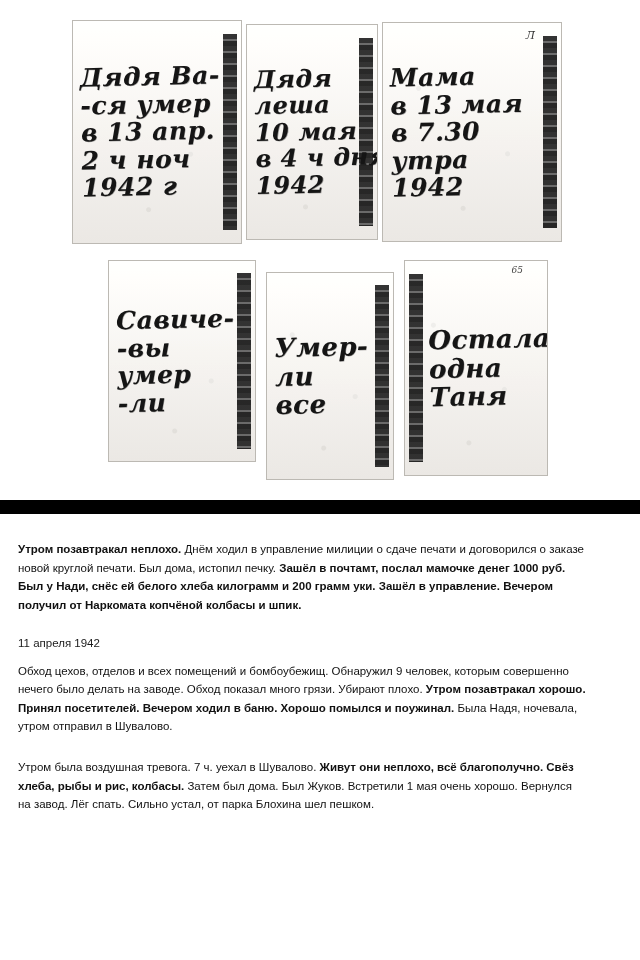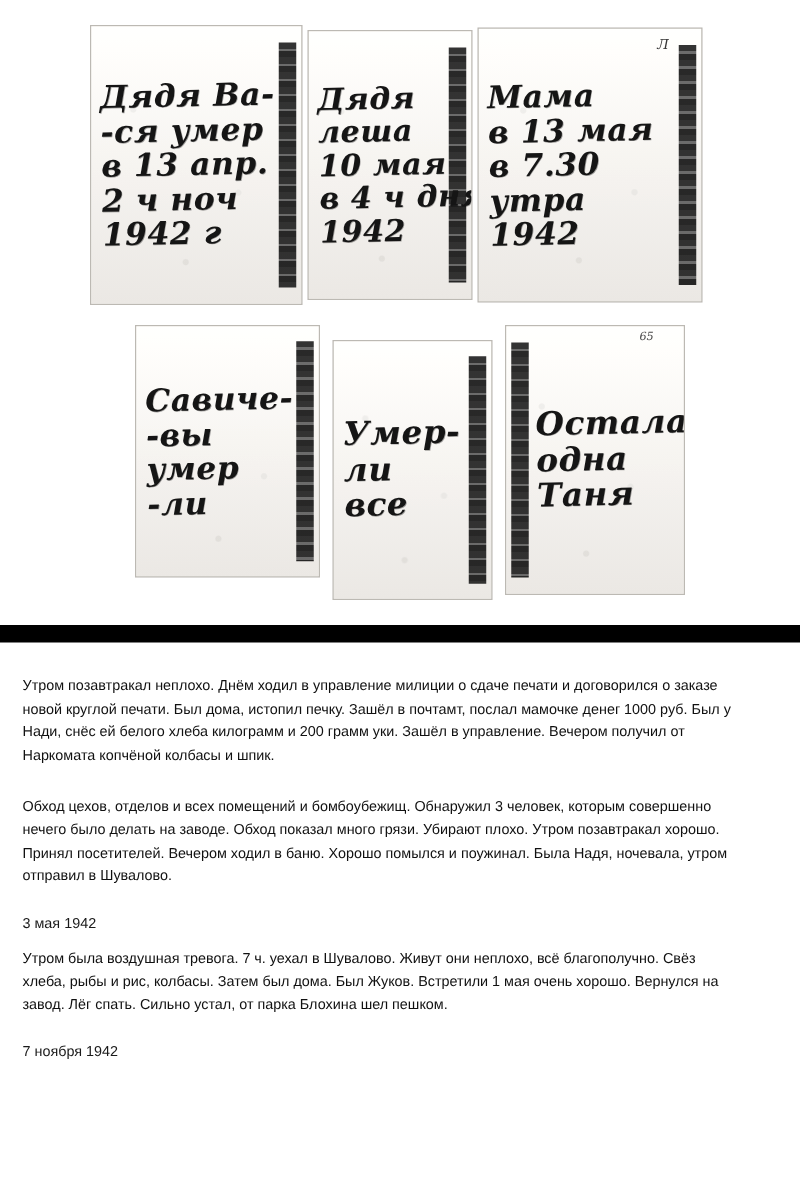--- a/index.html
+++ b/index.html
@@ -161,21 +161,21 @@
     color: #1a1a1a;
     margin-bottom: 13px;
     font-weight: 400;
   }
   .entry-body {
     font-size: 11.5px;
     line-height: 1.62;
     color: #111111;
     text-align: left;
   }
-  .entry-body b { font-weight: 400; }
+  .entry-body b { font-weight: 700; }
 </style>
 </head>
 <body>
 
 <div class="page">
 
   <div class="scan-area">
     <div class="scan-inner">
 
       <div class="row row-top">
@@ -259,26 +259,25 @@
 
   <div class="divider"></div>
 
   <div class="entries">
 
     <div class="entry">
       <div class="entry-body"><b>Утром позавтракал неплохо.</b><span> Днём ходил в управление милиции о сдаче печати и договорился о заказе новой круглой печати. Был дома, истопил печку. </span><b>Зашёл в почтамт, послал мамочке денег 1000 руб. Был у Нади, снёс ей белого хлеба килограмм и 200 грамм уки. Зашёл в управление. Вечером получил от Наркомата копчёной колбасы и шпик.</b></div>
     </div>
 
     <div class="entry">
-      <div class="entry-body"><span>Обход цехов, отделов и всех помещений и бомбоубежищ. Обнаружил 3 человек, которым совершенно нечего было делать на заводе. Обход показал много грязи. Убирают плохо. </span><b>Утром позавтракал хорошо. Принял посетителей. Вечером ходил в баню. Хорошо помылся и поужинал.</b><span> Была Надя, ночевала, утром отправил в Шувалово.</span></div>
-    </div>
-
-    <div class="entry">
-      <div class="entry-date">3 мая 1942</div>
+      <div class="entry-date">11 апреля 1942</div>
+      <div class="entry-body"><span>Обход цехов, отделов и всех помещений и бомбоубежищ. Обнаружил 9 человек, которым совершенно нечего было делать на заводе. Обход показал много грязи. Убирают плохо. </span><b>Утром позавтракал хорошо. Принял посетителей. Вечером ходил в баню. Хорошо помылся и поужинал.</b><span> Была Надя, ночевала, утром отправил в Шувалово.</span></div>
+    </div>
+
+    <div class="entry">
       <div class="entry-body"><span>Утром была воздушная тревога. 7 ч. уехал в Шувалово. </span><b>Живут они неплохо, всё благополучно. Свёз хлеба, рыбы и рис, колбасы.</b><span> Затем был дома. Был Жуков. Встретили 1 мая очень хорошо. Вернулся на завод. Лёг спать. Сильно устал, от парка Блохина шел пешком.</span></div>
     </div>
 
     <div class="entry">
-      <div class="entry-date">7 ноября 1942</div>
     </div>
 
   </div>
 </div>
 
 </body></html>

